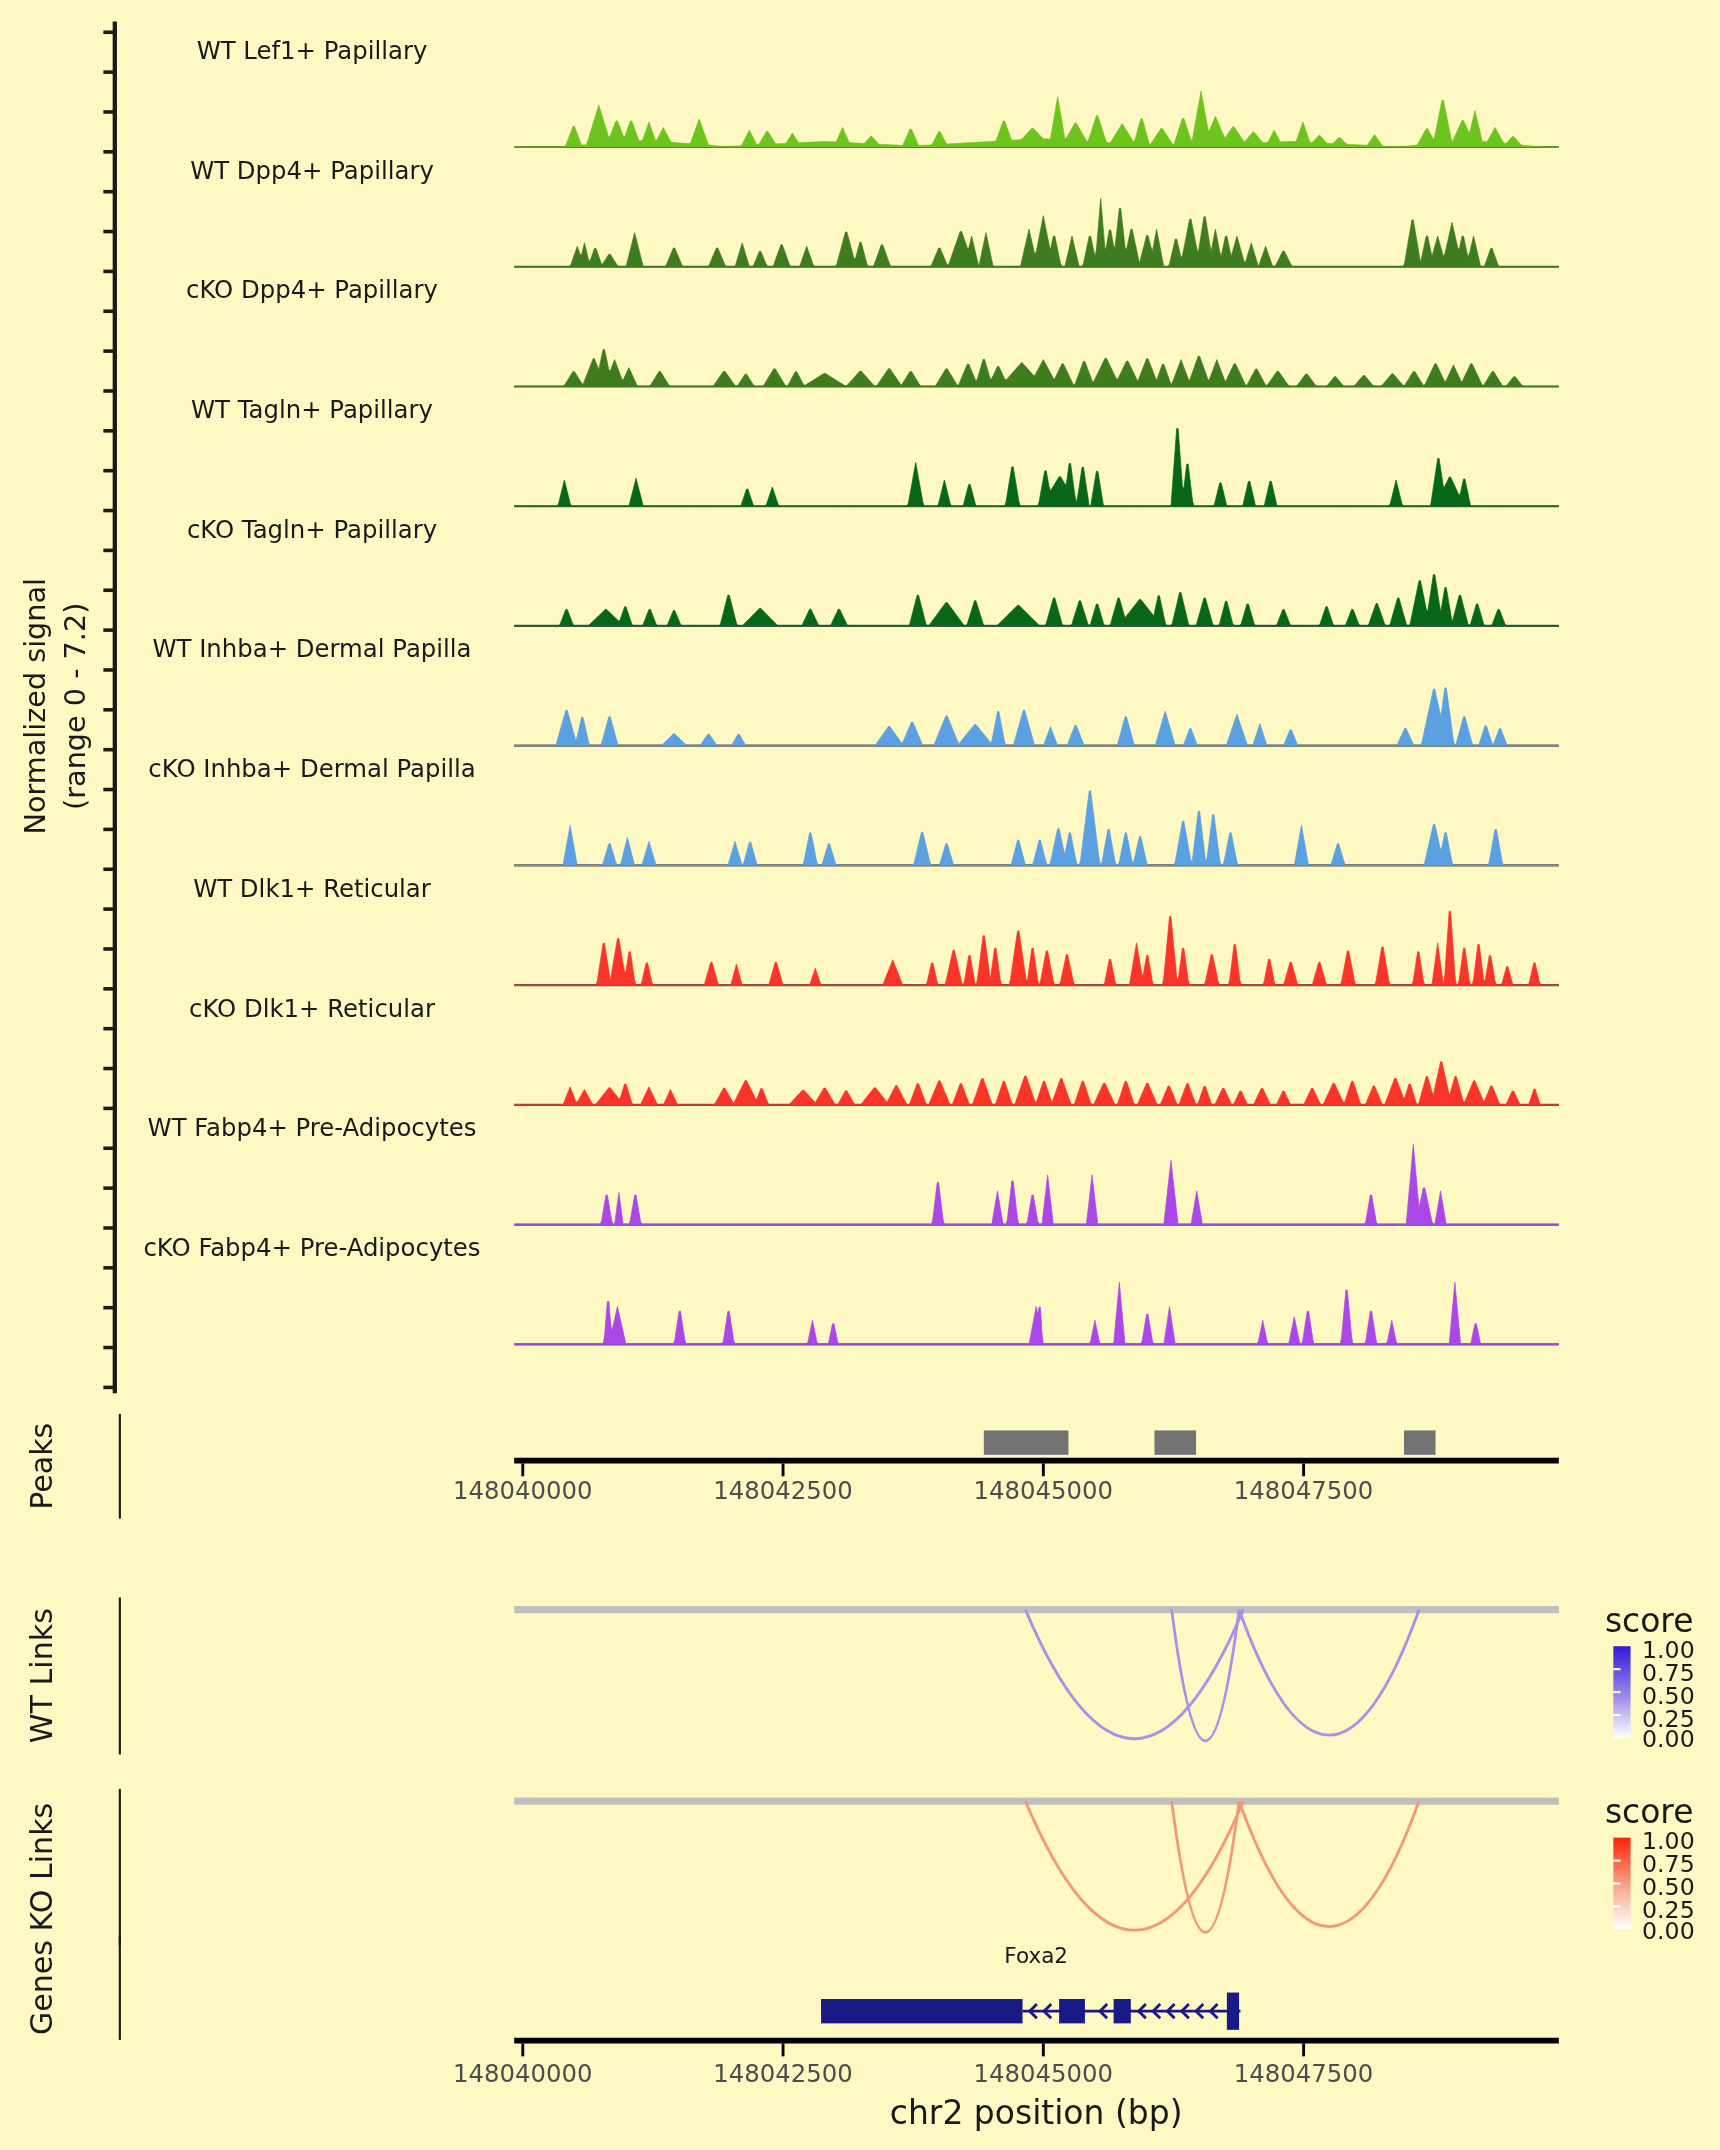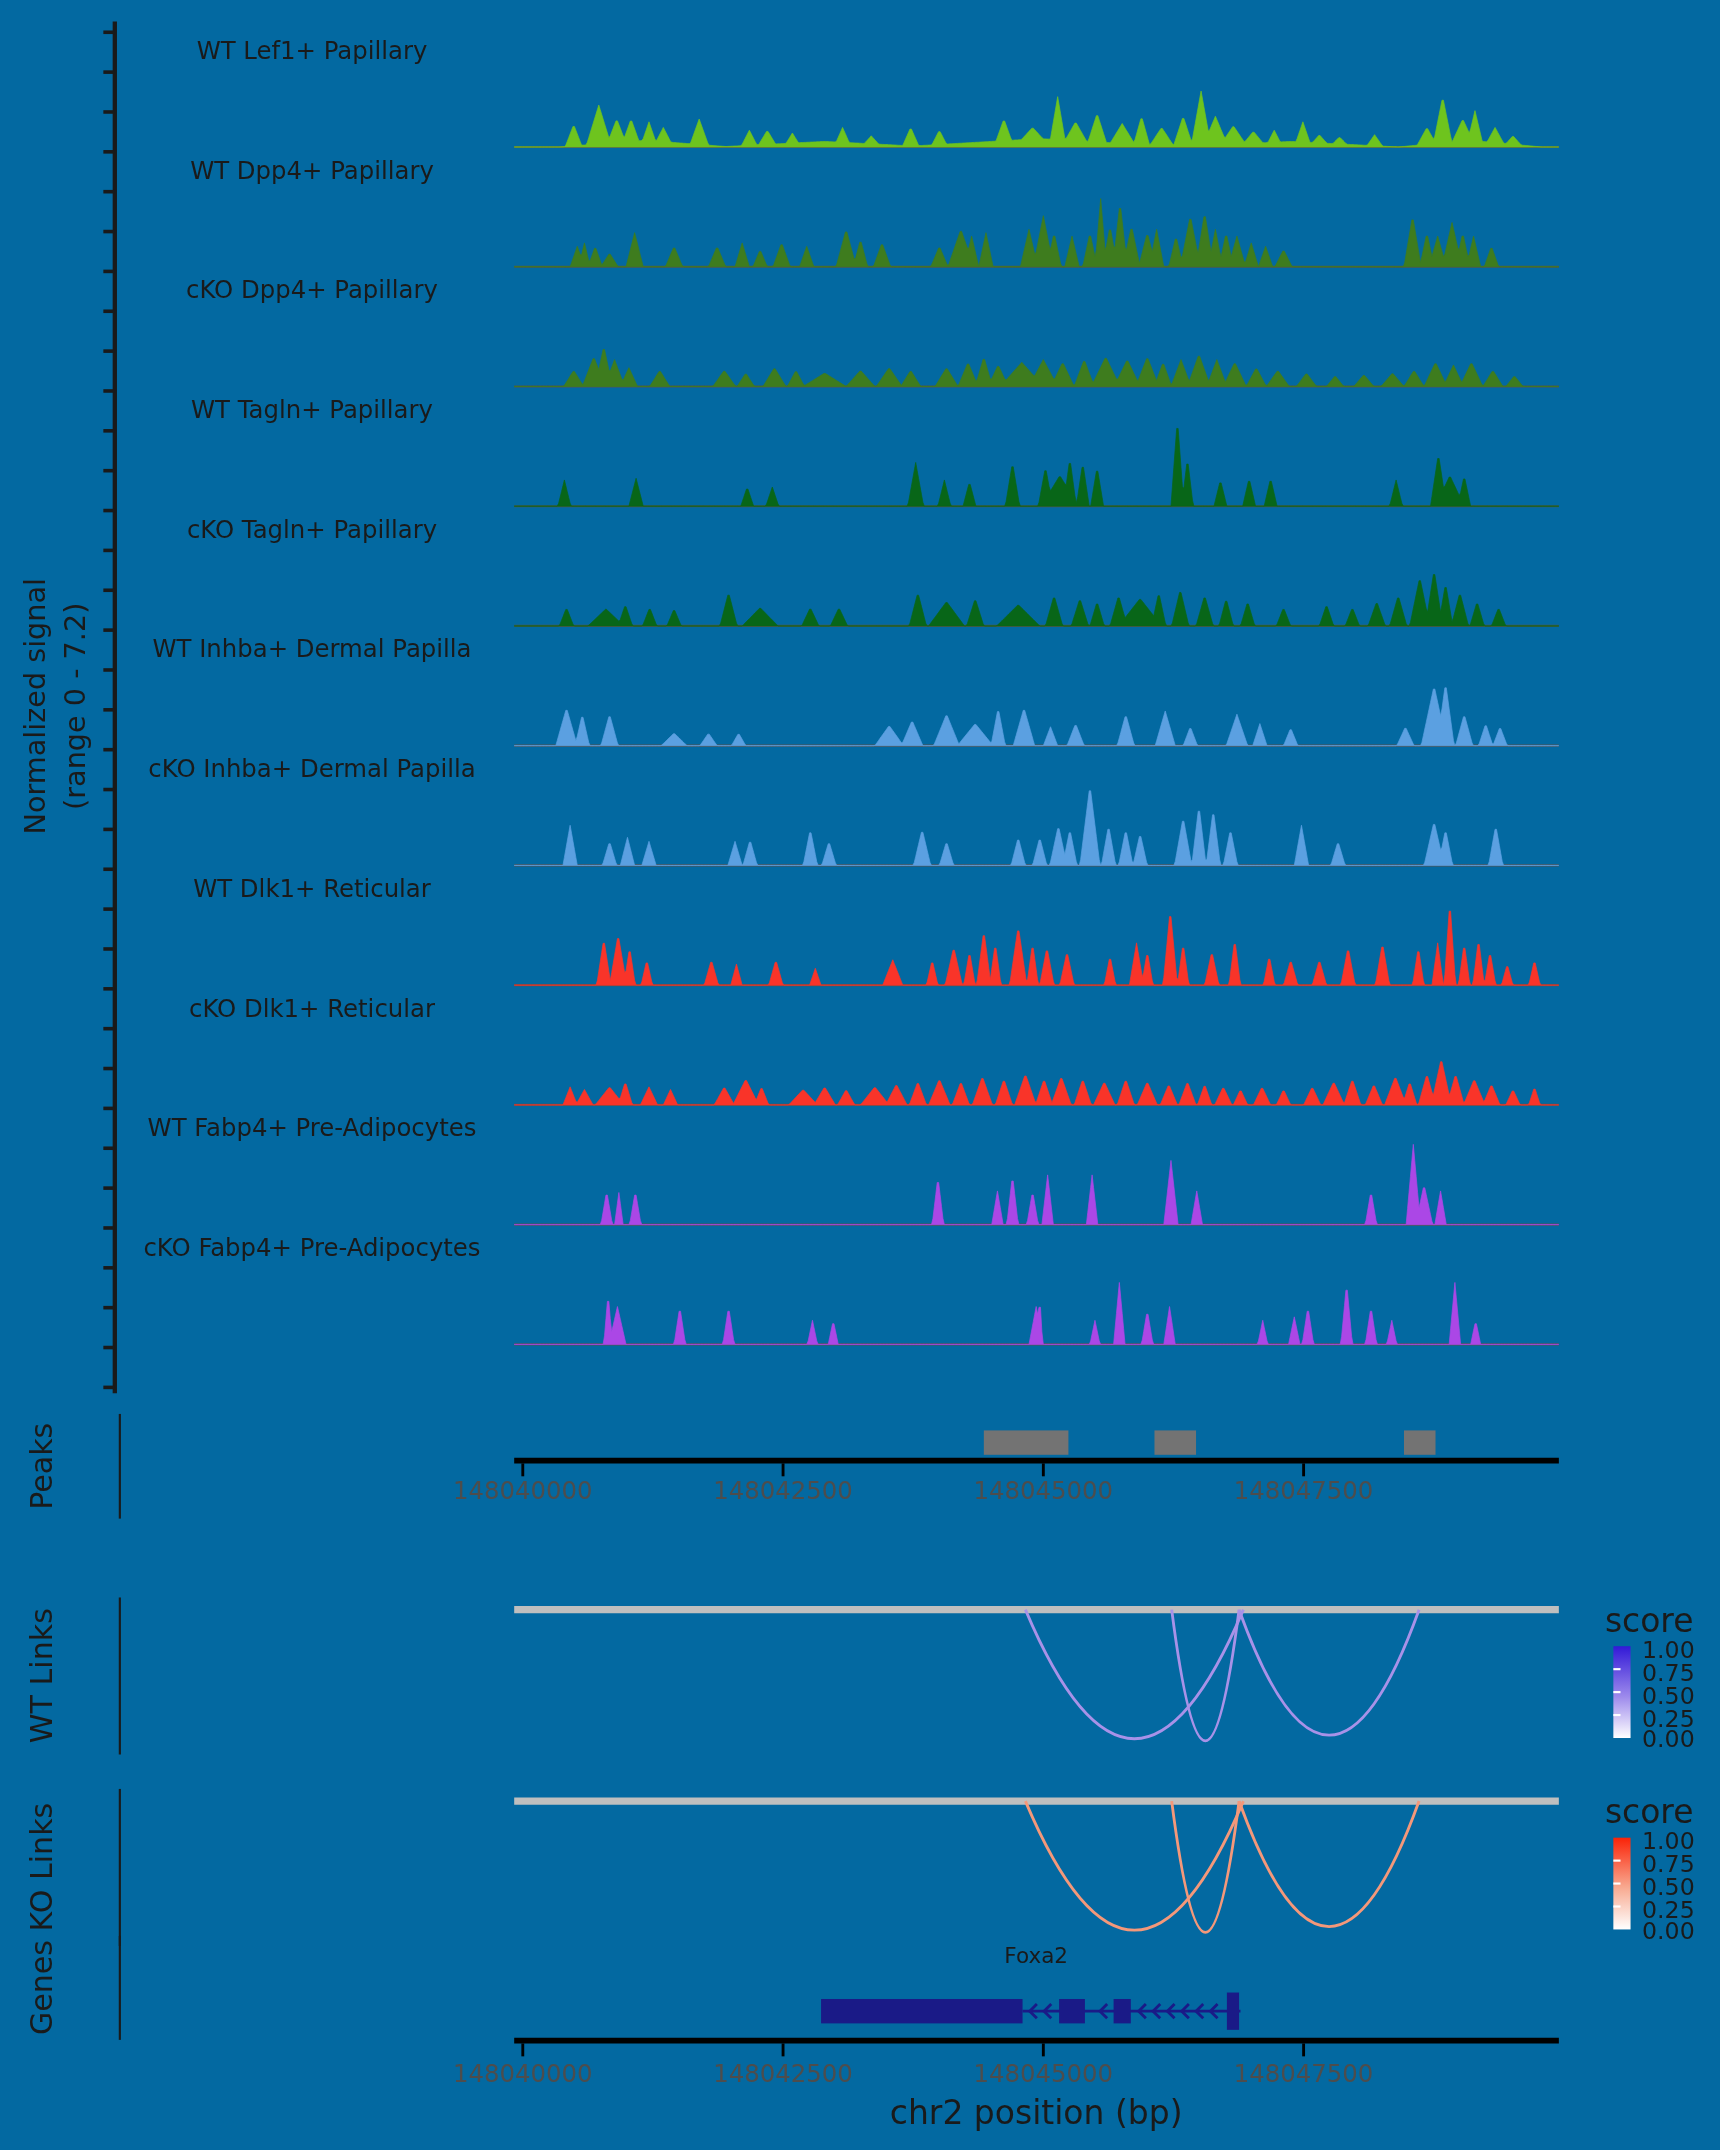--- a/index.html
+++ b/index.html
@@ -1,16 +1,16 @@
 <!DOCTYPE html>
 <html style="font-size:11.5px"><head>
 <meta charset="utf-8">
 <style>
   html,body{margin:0;padding:0;background:#ffffff;}
-  .page{width:1721px;height:2151px;position:relative;background:#0369a1;font-family:"DejaVu Sans",sans-serif;}
+  .page{width:1721px;height:2151px;position:relative;background:#fef9c3;font-family:"DejaVu Sans",sans-serif;}
   svg{display:block;}
   text{font-family:"DejaVu Sans","Liberation Sans",sans-serif;fill:#1a1a1a;}
   .track-label{font-size:34px;}
   .ylab{font-size:40px;}
   .section-label{font-size:42px;}
   .tick-label{font-size:34px;fill:#4d4d4d;}
   .axis-title{font-size:46px;}
   .score-title{font-size:46px;}
   .score-num{font-size:33px;}
   .gene-name{font-size:30px;}

